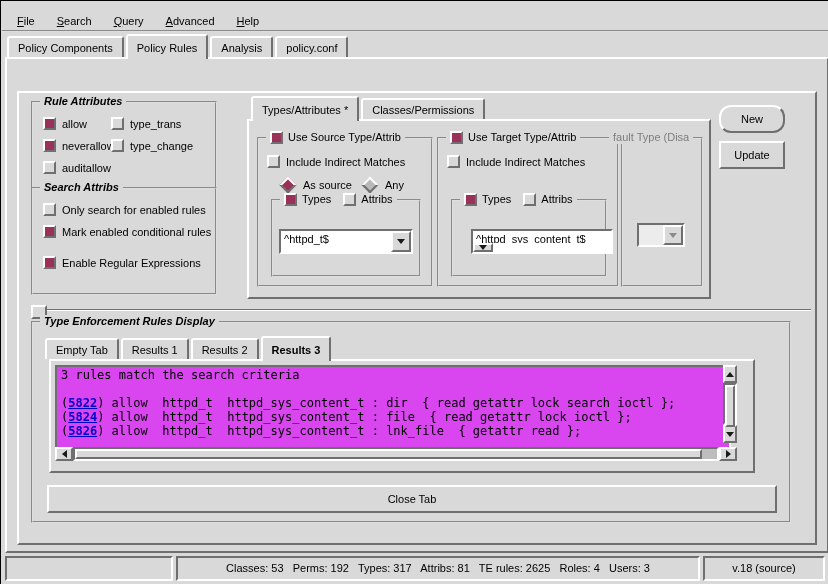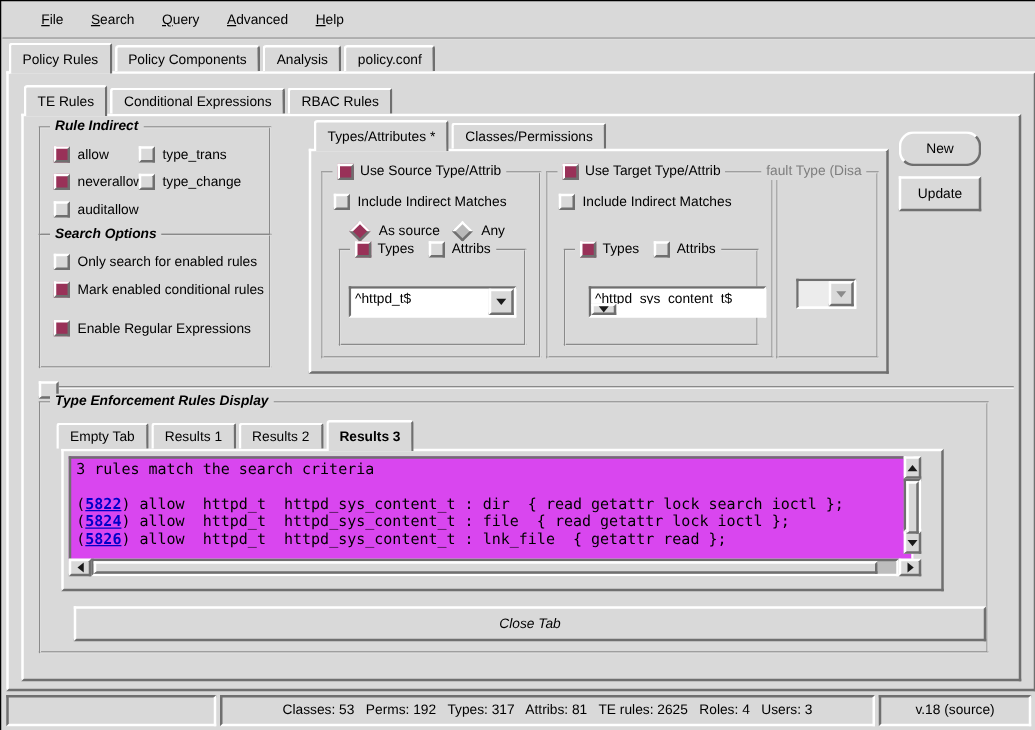--- a/index.html
+++ b/index.html
@@ -1,21 +1,21 @@
 <!DOCTYPE html>
 <html style="--check: #993158; --link: #0000c8;"><head>
 <meta charset="utf-8">
 <style>
   html,body{margin:0;padding:0;}
   body{font-family:"Liberation Sans",sans-serif;font-size:11px;color:#000;background:#ffffff;cursor:default;}
   .window{position:relative;width:828px;height:584px;background:#d9d9d9;border:1px solid #000;overflow:hidden;}
   .raised{border:2px solid;border-color:#ffffff #6f6f6f #6f6f6f #ffffff;}
   .abs{position:absolute;}
   
-  .menubar{position:absolute;left:1px;top:1px;right:1px;height:28px;display:flex;align-items:center;padding-left:22px;gap:4px;border-bottom:2px groove #dedede;background:#d9d9d9;}
+  .menubar{position:absolute;left:1px;top:1px;right:1px;height:28px;display:flex;align-items:flex-end;padding-left:6px;gap:4px;border-bottom:2px groove #dedede;background:#d9d9d9;}
   .menu-item{display:inline-block;padding:3px 9px;}
   .menu-item::first-letter{text-decoration:underline;}
   
   .tabbar{position:absolute;display:flex;align-items:flex-end;z-index:3;}
   .tab{position:relative;background:#d9d9d9;border:2px solid;border-color:#ffffff #6f6f6f #6f6f6f #ffffff;border-bottom:none;border-radius:3px 3px 0 0;padding:0 9px;height:19px;margin-bottom:2px;margin-right:2px;display:flex;align-items:center;white-space:nowrap;}
   .tab.selected{height:23px;margin-bottom:0;z-index:4;}
   .tab.bold{font-weight:bold;}
   
   .group{position:absolute;border:2px groove #dedede;}
   .group-label{position:absolute;top:-8px;left:7px;background:#d9d9d9;padding:0 4px;white-space:nowrap;display:flex;align-items:center;gap:5px;line-height:13px;}
@@ -64,53 +64,42 @@
 
   <div class="menubar">
     <span class="menu-item">File</span>
     <span class="menu-item">Search</span>
     <span class="menu-item">Query</span>
     <span class="menu-item">Advanced</span>
     <span class="menu-item">Help</span>
   </div>
 
   <div class="tabbar" style="left:6px;top:34px;height:24px;">
+    <div class="tab">
+        <span>Policy Components</span>
+      </div>
     <div class="tab selected">
         <span>Policy Rules</span>
       </div>
     <div class="tab">
-        <span>Policy Components</span>
-      </div>
-    <div class="tab">
         <span>Analysis</span>
       </div>
     <div class="tab">
         <span>policy.conf</span>
       </div>
   </div>
 
   <div class="abs raised" style="left:4px;top:56px;width:820px;height:492px;">
 
-    <div class="tabbar" style="left:12px;top:10px;height:24px;">
-      <div class="tab selected">
-          <span>TE Rules</span>
-        </div>
-      <div class="tab">
-          <span>Conditional Expressions</span>
-        </div>
-      <div class="tab">
-          <span>RBAC Rules</span>
-        </div>
-    </div>
 
     <div class="abs raised" style="left:10px;top:32px;right:10px;bottom:6px;">
 
       <div class="group" style="left:12px;top:8px;width:182px;height:84px;">
         <div class="group-label">
-          <span class="group-title">Rule Indirect</span>
+          <span class="group-title">Rule Attributes</span>
         </div>
         <div class="check" style="left:10px;top:14px;">
           <span class="box checked"></span>
           <span>allow</span>
         </div>
         <div class="check" style="left:78px;top:14px;">
           <span class="box"></span>
           <span>type_trans</span>
         </div>
         <div class="check" style="left:10px;top:36px;">
@@ -122,21 +111,21 @@
           <span>type_change</span>
         </div>
         <div class="check" style="left:10px;top:58px;">
           <span class="box"></span>
           <span>auditallow</span>
         </div>
       </div>
 
       <div class="group" style="left:12px;top:94px;width:182px;height:104px;">
         <div class="group-label">
-          <span class="group-title">Search Options</span>
+          <span class="group-title">Search Attribs</span>
         </div>
         <div class="check" style="left:10px;top:14px;align-items:center;">
           <span class="box"></span>
           <span>Only search for enabled rules</span>
         </div>
         <div class="check" style="left:10px;top:36px;">
           <span class="box checked"></span>
           <span>Mark enabled conditional rules</span>
         </div>
         <div class="check" style="left:10px;top:67px;justify-content:space-between;">
@@ -292,21 +281,21 @@
               </span>
             <span class="track">
                 <span class="thumb" style="top:0;bottom:0;left:0;width:97%;"></span>
               </span>
             <span class="sbtn" style="width:14px;">
                 <span class="arr-right"></span>
               </span>
           </div>
         </div>
 
-        <div class="btn" style="left:26px;top:162px;width:726px;height:24px;font-style:italic;">
+        <div class="btn" style="left:14px;top:162px;width:726px;height:24px;">
           <span>Close Tab</span>
         </div>
       </div>
 
     </div>
   </div>
 
   <div class="statusbar">
     <div class="status-panel" style="width:164px;"></div>
     <div class="status-panel" style="flex:1;">

